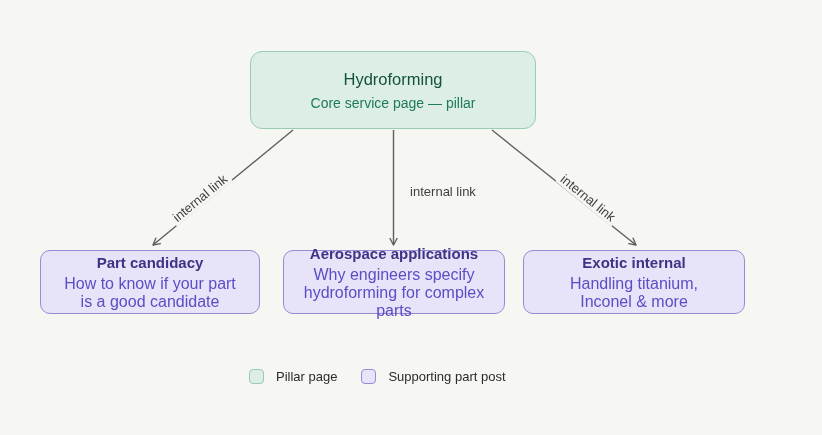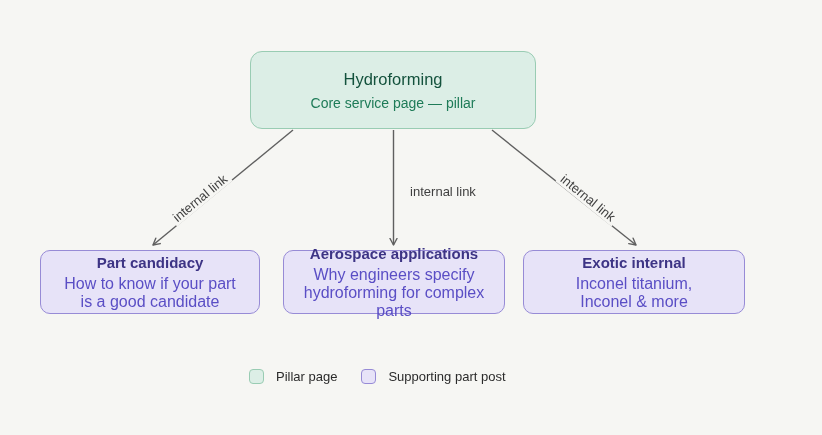--- a/index.html
+++ b/index.html
@@ -144,21 +144,21 @@
     <div class="node-title">Aerospace applications</div>
     <div class="node-sub">
       <div>Why engineers specify</div>
       <div>hydroforming for complex parts</div>
     </div>
   </div>
 
   <div class="node node--support" id="support-2">
     <div class="node-title">Exotic internal</div>
     <div class="node-sub">
-      <div>Inconel titanium,</div>
+      <div>Handling titanium,</div>
       <div>Inconel &amp; more</div>
     </div>
   </div>
 
   <div class="legend">
     <div class="legend-item">
       <span class="legend-swatch legend-swatch--pillar"></span>
       <span class="legend-label">Pillar page</span>
     </div>
     <div class="legend-item">

